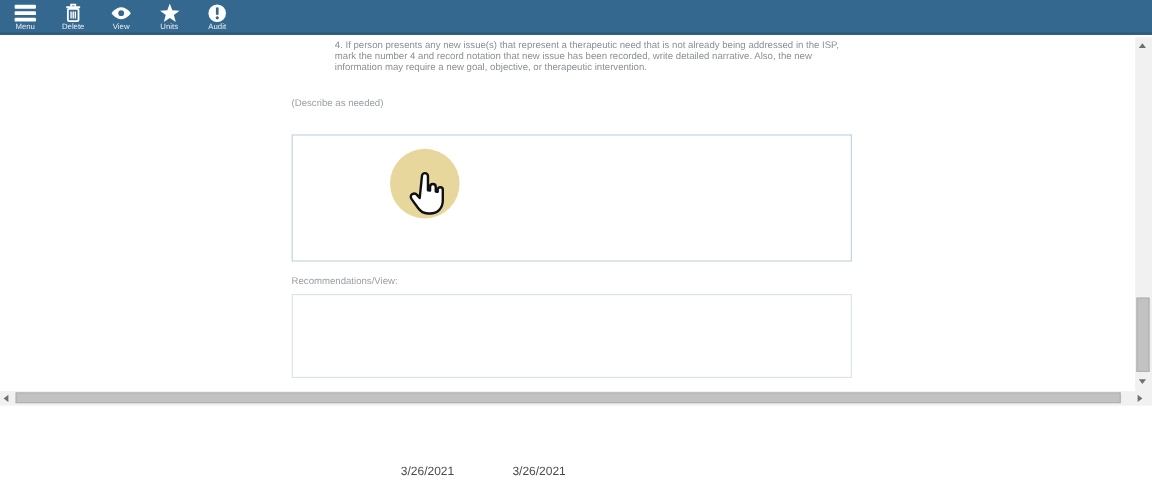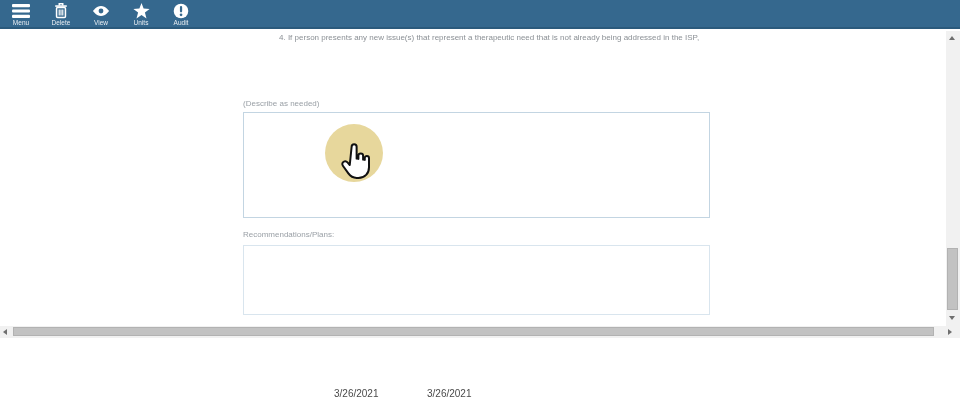--- a/index.html
+++ b/index.html
@@ -22,21 +22,21 @@
   .tb-label{font-size:6.5px;line-height:8px;color:#e8eef3;}
   
   .instruction{
     position:absolute;left:243px;top:34px;width:480px;
     font-size:8px;line-height:8.8px;color:#8b9095;
   }
   .instruction div{white-space:nowrap;margin-left:36px;}
   .field-label{
     position:absolute;left:243px;font-size:8px;color:#9aa0a6;
   }
-  .lbl-describe{top:99px;}
+  .lbl-describe{top:81px;}
   .lbl-reco{top:230px;}
   .textbox{
     position:absolute;left:243px;background:#ffffff;box-sizing:border-box;
     font-size:8px;color:#444;
   }
   .box-describe{top:112px;width:467px;height:106px;border:1px solid #c3d5e2;}
   .box-reco{top:245px;width:467px;height:70px;border:1px solid #d9e5ee;}
   
   .click-circle{
     position:absolute;left:325px;top:124px;width:58px;height:58px;
@@ -129,35 +129,37 @@
         <circle cx="9.05" cy="13.3" r="1.5" fill="#35688e"></circle>
       </svg>
     </span>
     <span class="tb-label">Audit</span>
   </div>
 
 </div>
 
 <div class="instruction">
   <div>4. If person presents any new issue(s) that represent a therapeutic need that is not already being addressed in the ISP,</div>
+  <div>mark the number 4 and record notation that new issue has been recorded, write detailed narrative. Also, the new</div>
+  <div>information may require a new goal, objective, or therapeutic intervention.</div>
 </div>
 
 <div class="field-label lbl-describe">(Describe as needed)</div>
 
 <div class="textbox box-describe"></div>
 
 <div class="click-circle"></div>
 
 <div class="cursor">
   <svg width="34" height="40" viewBox="0 0 26 32">
     <path d="M9.5 3 a2 2 0 0 1 4 0 v9.5 l1.4 .2 v-2.5 a1.9 1.9 0 0 1 3.8 0 v3.1 l1.3 .2 v-1.4 a1.7 1.7 0 0 1 3.4 0 v7.2 c0 5 -3.3 8.6 -8.5 8.6 h-1.4 c-3 0 -4.9 -1.2 -6.6 -3.6 l-4.4 -6.1 c-.8 -1.1 -.5 -2.5 .6 -3.2 c1 -.6 2.3 -.4 3.1 .5 l1.8 2.1 z" fill="#ffffff" stroke="#111" stroke-width="1.6" stroke-linejoin="round"></path>
   </svg>
 </div>
 
-<div class="field-label lbl-reco">Recommendations/Plans:</div>
+<div class="field-label lbl-reco">Recommendations/View:</div>
 
 <div class="textbox box-reco"></div>
 
 <div class="vscroll">
   <div class="sbtn v-up">
       <span class="tri-up"></span>
     </div>
   <div class="vthumb"></div>
   <div class="sbtn v-down">
       <span class="tri-down"></span>

